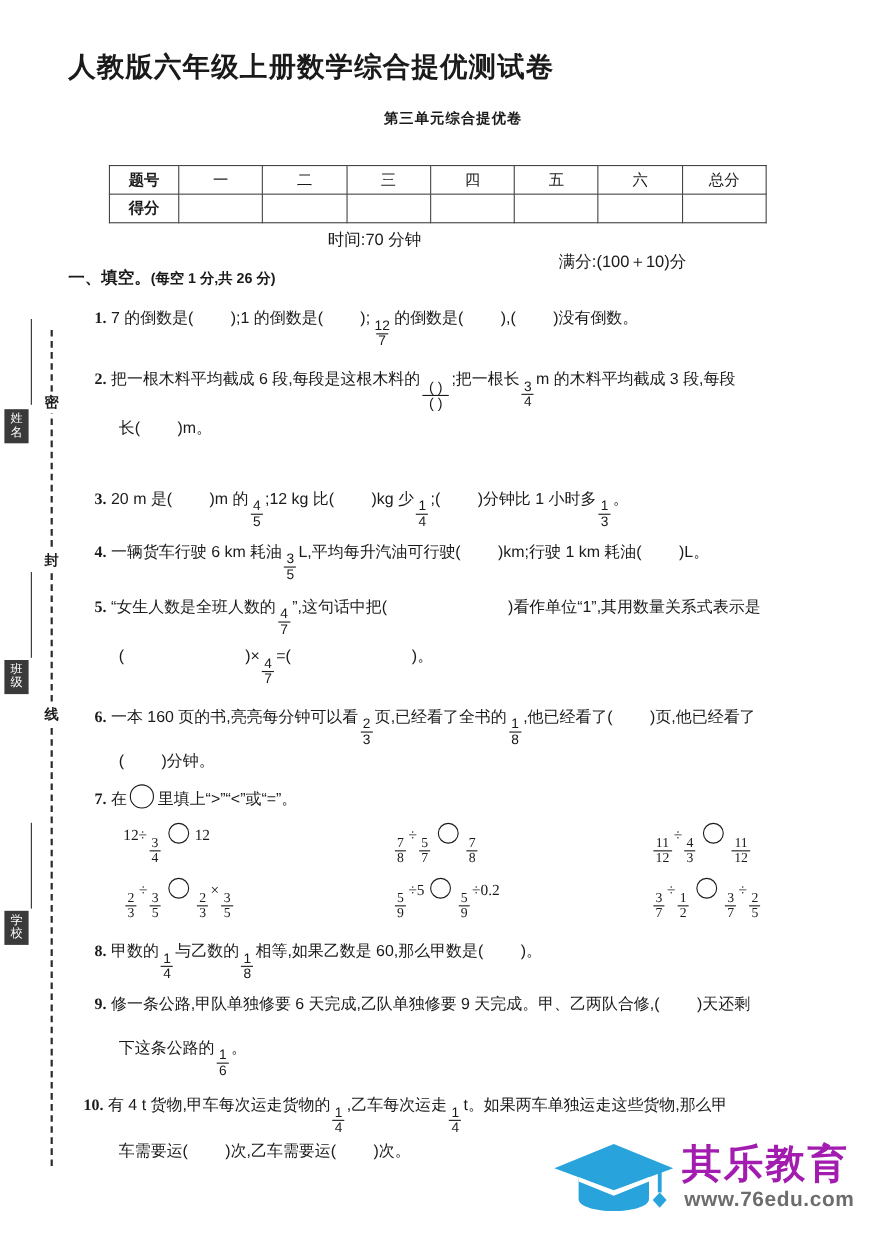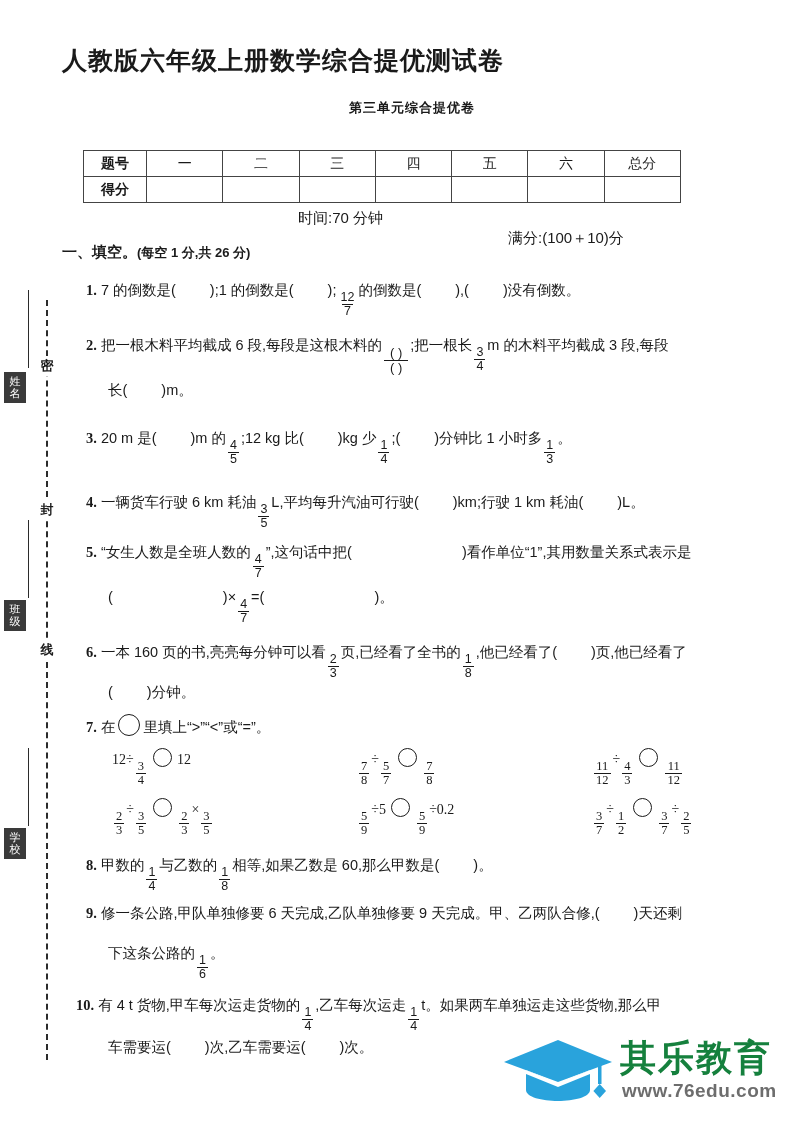--- a/index.html
+++ b/index.html
@@ -96,21 +96,21 @@
     text-align: center;
     font-family: "Liberation Sans", sans-serif;
     font-weight: bold;
     font-size: 13px;
     letter-spacing: 1px;
   }
 
   
   .score-table {
     position: absolute;
-    left: 21px; top: 150px;
+    left: 37px; top: 150px;
     border-collapse: collapse;
     width: 598px;
     font-family: Liberation Mono, monospace;
   }
   .score-table td {
     border: 1px solid #444;
     height: 25px;
     text-align: center;
     font-size: 14px;
     font-weight: bold;
@@ -207,21 +207,21 @@
     left: 440px; top: 1032px;
     width: 290px; height: 76px;
   }
   .cap { position: absolute; left: 0; top: 6px; width: 112px; height: 64px; }
   .logo-text {
     position: absolute;
     left: 118px; top: 2px;
     font-family: "Liberation Sans", sans-serif;
     font-weight: bold;
     font-size: 36px;
-    color: #15803d;
+    color: #a21caf;
     letter-spacing: 2px;
   }
   .logo-url {
     position: absolute;
     left: 120px; top: 48px;
     font-family: "Liberation Sans", sans-serif;
     font-weight: bold;
     font-size: 19px;
     color: #6d6d6d;
     letter-spacing: 0.5px;
@@ -309,21 +309,21 @@
         <span class="de">(      )</span>
       </span><span>;把一根长</span><span class="frac">
         <span class="nu">3</span>
         <span class="de">4</span>
       </span><span>m 的木料平均截成 3 段,每段</span>
   </div>
   <div class="q" style="left:46px; top:375px;">
     <span>长(</span><span class="blank-s"></span><span>)m。</span>
   </div>
 
-  <div class="q" style="left:24px; top:423px;text-align:center;">
+  <div class="q" style="left:24px; top:439px;text-align:center;">
     <span class="qn">3.</span>
     <span>20 m 是(</span><span class="blank-s"></span><span>)m 的</span><span class="frac">
         <span class="nu">4</span>
         <span class="de">5</span>
       </span><span>;12 kg 比(</span><span class="blank-s"></span><span>)kg 少</span><span class="frac">
         <span class="nu">1</span>
         <span class="de">4</span>
       </span><span>;(</span><span class="blank-s"></span><span>)分钟比 1 小时多</span><span class="frac">
         <span class="nu">1</span>
         <span class="de">3</span>

